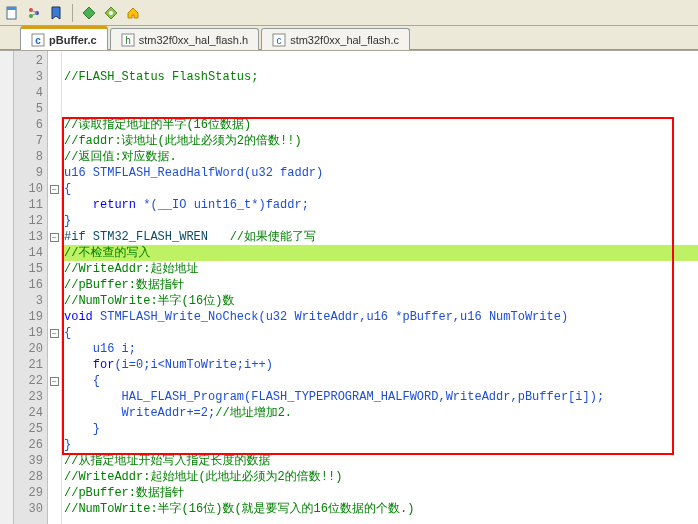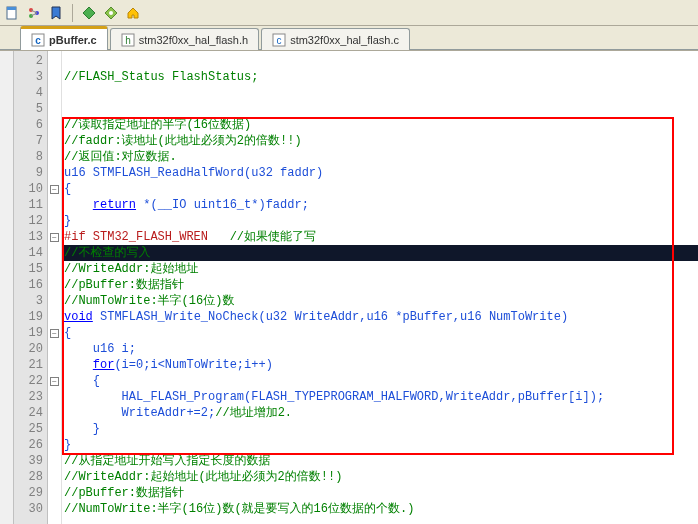--- a/index.html
+++ b/index.html
@@ -18,24 +18,24 @@
   .editor-wrap { position:absolute; left:0; right:0; top:50px; bottom:0; background:#fff; border-top:1px solid #aca899; }
   .editor-inner { display:flex; height:100%; }
   .left-margin { width:14px; background:#f0f0f0; border-right:1px solid #c0c0c0; }
   .gutter { width:34px; background:#e4e4e4; border-right:1px solid #c0c0c0; text-align:right; padding-right:4px; color:#808080; font-family:Consolas,"Courier New",monospace; font-size:12px; line-height:16px; padding-top:2px; }
   .gutter .ln { height:16px; }
   .fold-col { width:14px; background:#fff; border-right:1px solid #e0e0e0; font-family:Consolas,monospace; font-size:10px; line-height:16px; text-align:center; color:#808080; padding-top:2px; }
   .fold-col .fc { height:16px; display:flex; align-items:center; justify-content:center; }
   .fold-box { width:9px; height:9px; border:1px solid #808080; background:#fff; font-size:8px; line-height:7px; text-align:center; color:#808080; }
   .code { flex:1; font-family:Consolas,"Courier New",monospace; font-size:12px; line-height:16px; white-space:pre; padding-left:2px; padding-top:2px; position:relative; }
   .code .line { height:16px; }
-  .code .hl { background:#0f172a; display:block; margin-left:-2px; padding-left:2px; }
+  .code .hl { background:#bef264; display:block; margin-left:-2px; padding-left:2px; }
   .c-comment { color:#008000; }
-  .c-keyword { color:#0000ff;text-decoration:underline; }
-  .c-pp { color:#b91c1c; }
+  .c-keyword { color:#0000ff; }
+  .c-pp { color:#0c4a6e; }
   .c-normal { color:#1d4ed8; }
   
   .redbox { position:absolute; border:2px solid #ff0000; pointer-events:none; }
   
   svg { display:block; }
 </style>
 </head>
 <body>
 
 <div class="root">

